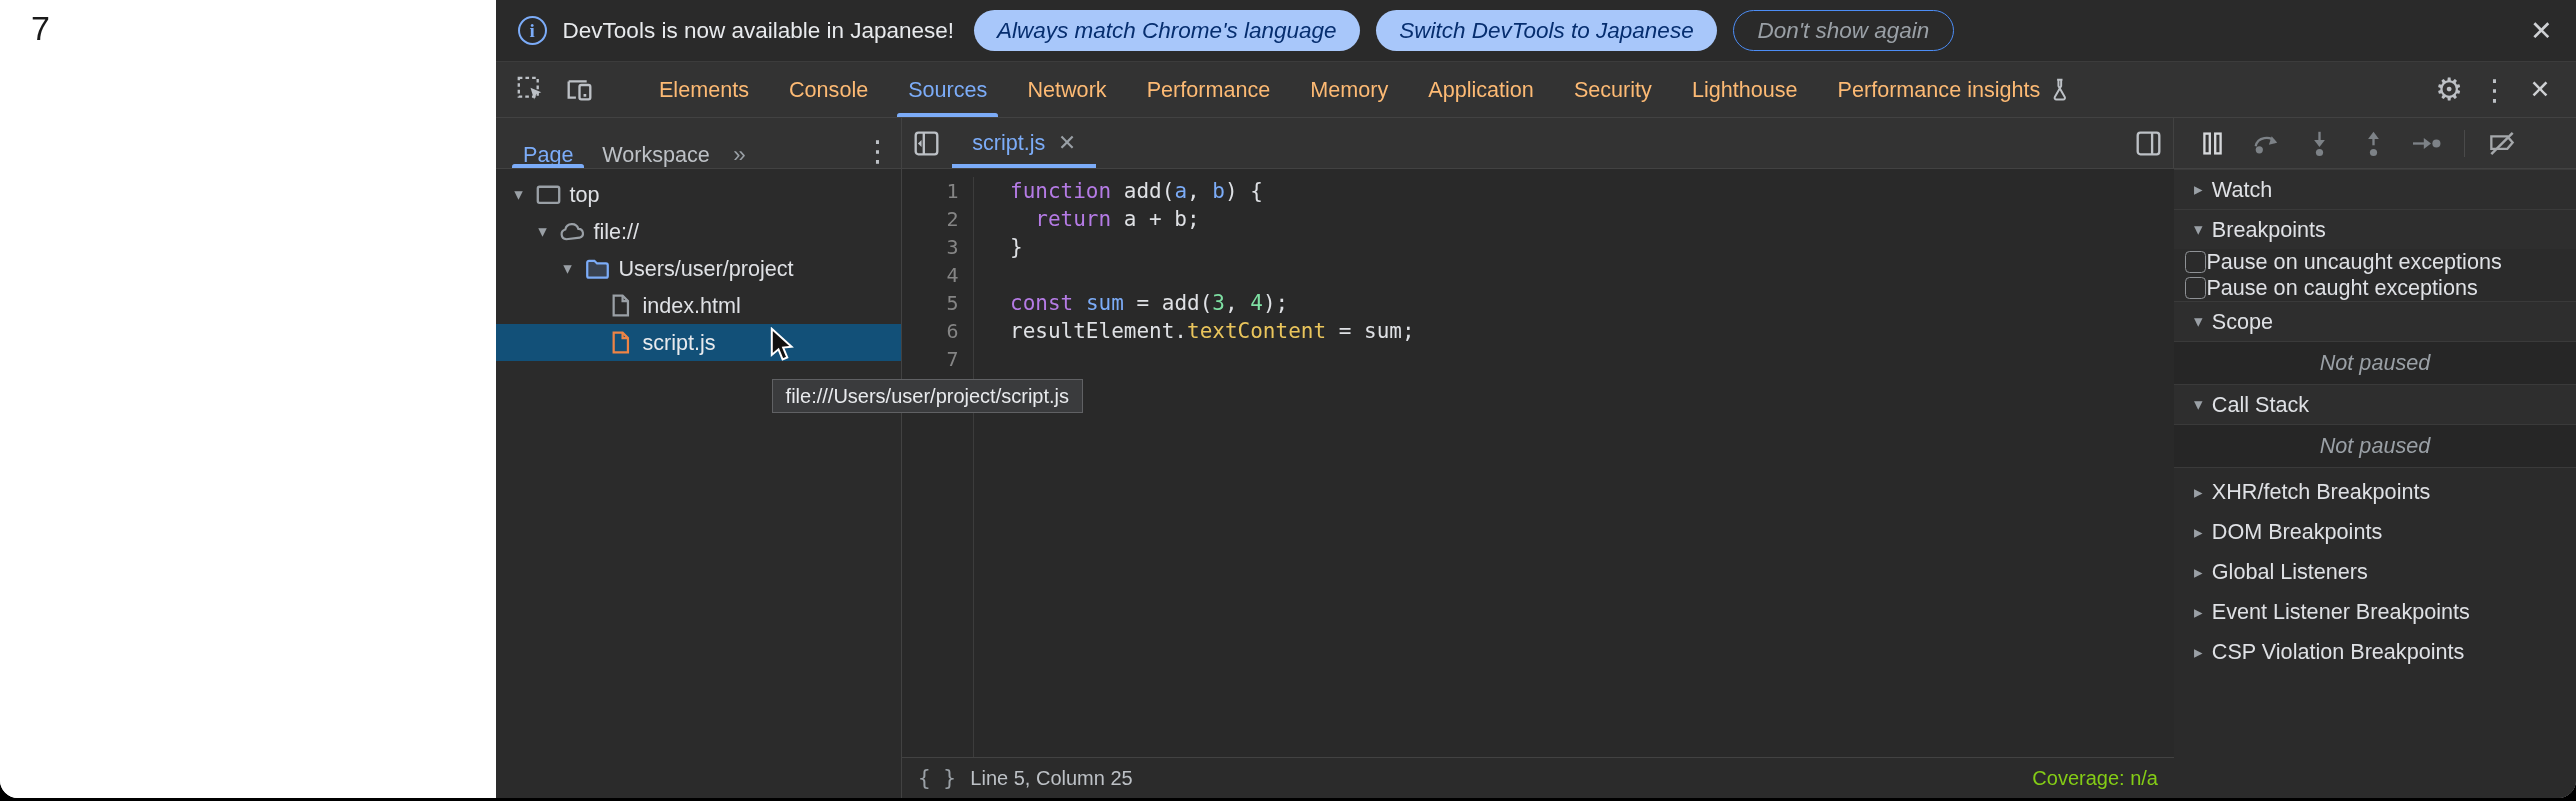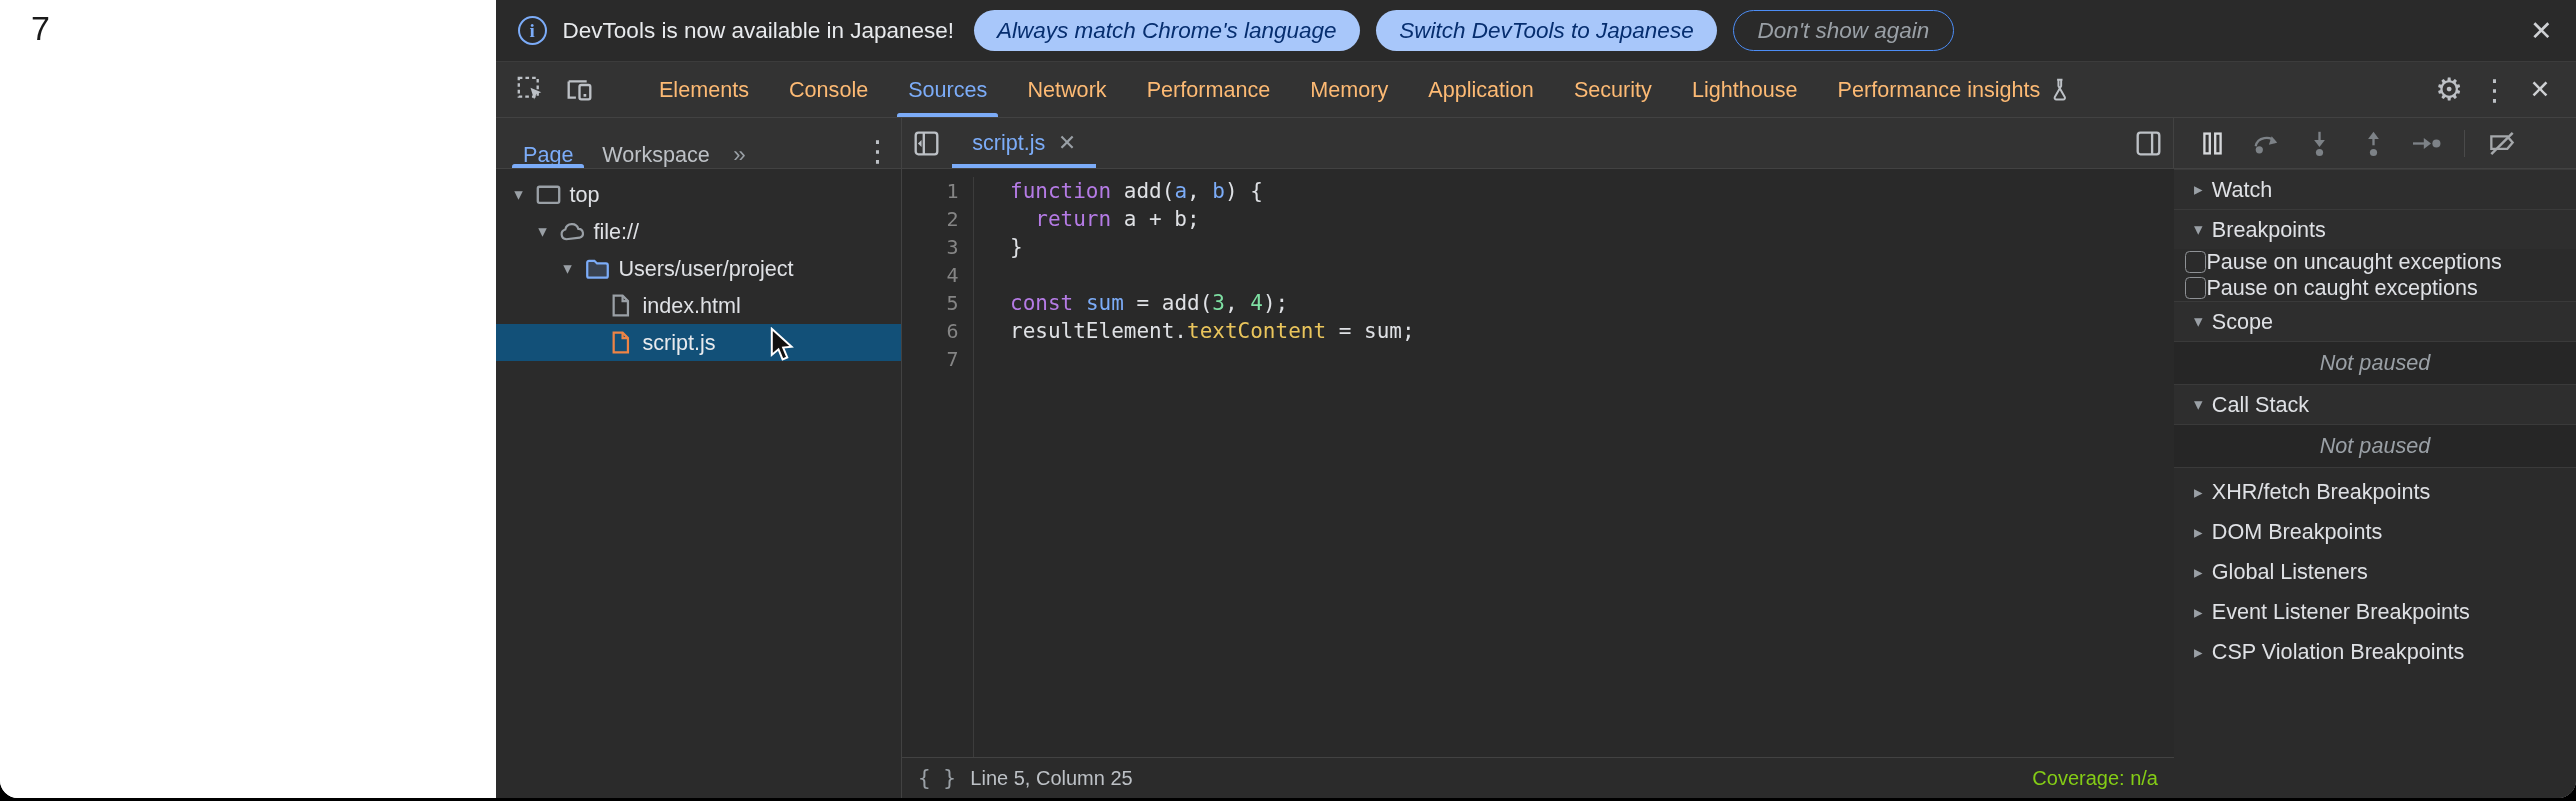--- a/index.html
+++ b/index.html
@@ -405,19 +405,20 @@
             </div>
             <div class="sb-row sb-item">
               <span class="sb-exp">▸</span>
               <span>CSP Violation Breakpoints</span>
             </div>
           </div>
       </div>
 
     </div>
 
+    <div class="tooltip">file:///Users/user/project/script.js</div>
     <svg class="cursor" width="31" height="36" viewBox="0 0 17 20">
       <path d="M2 1 L2 15.5 L5.7 12.4 L8 18 L10.6 16.9 L8.3 11.4 L13 11 Z" fill="#111" stroke="#fff" stroke-width="1.1"></path>
     </svg>
 
   </div>
 </div>
 
 
 </body></html>

